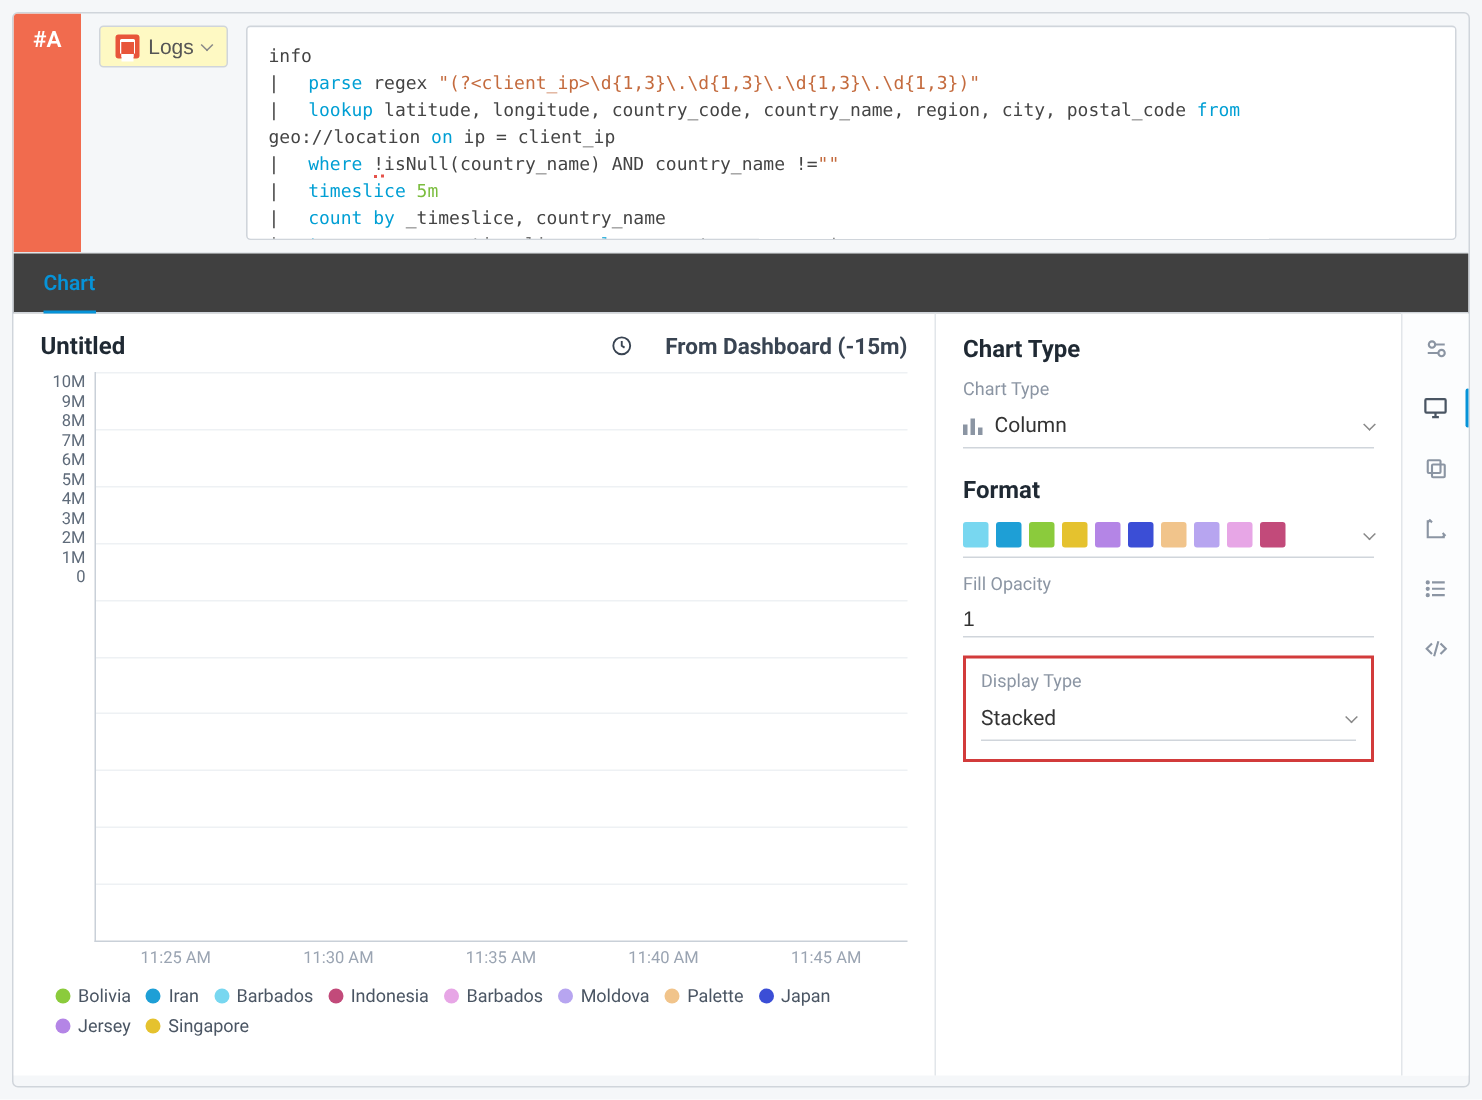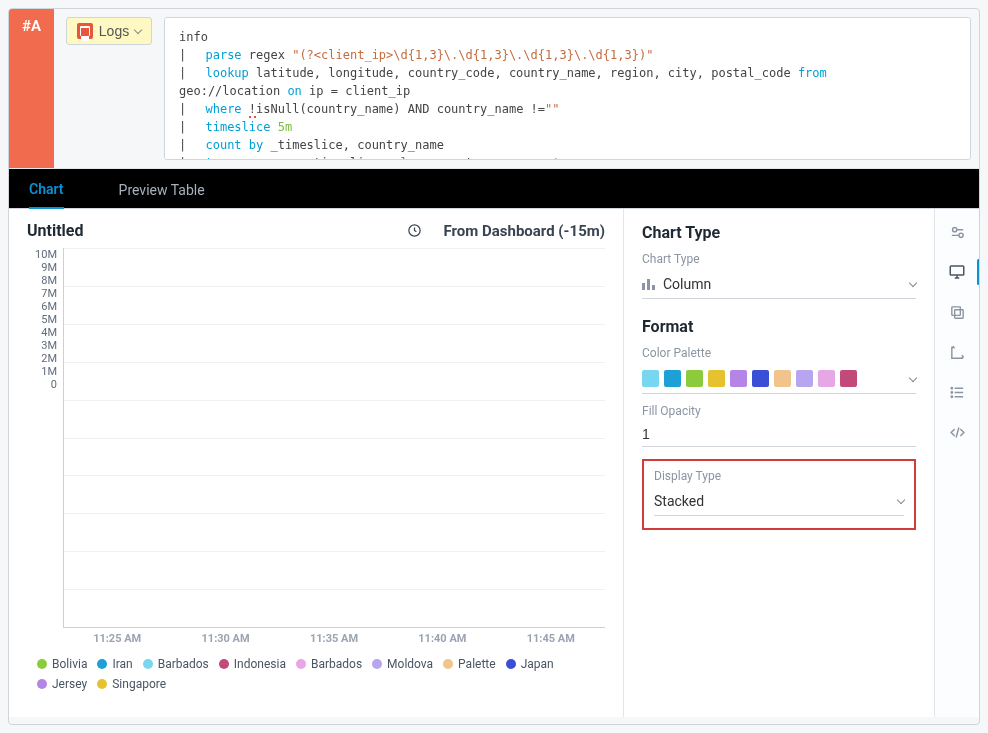--- a/index.html
+++ b/index.html
@@ -13,39 +13,39 @@
   .source-icon { width:16px; height:16px; background:#e8553a; border-radius:2px; display:flex; align-items:center; justify-content:center; }
   .source-icon::after { content:""; display:block; width:8px; height:8px; border:1.5px solid #fff; border-top:2px solid #fff; border-radius:1px; border-bottom:none; box-shadow:0 3px 0 -1px #fff, 0 6px 0 -1px #fff; }
   .chev { border:solid #888; border-width:0 1.5px 1.5px 0; display:inline-block; padding:2.5px; transform:rotate(45deg); margin-bottom:2px; }
   .q-editor { flex:1; background:#fff; border:1px solid #d0d5db; border-radius:3px; margin:8px 8px 8px 0; padding:10px 14px; font-family:Menlo, Consolas, monospace; font-size:12px; line-height:1.5; color:#444; overflow:auto; white-space:pre; }
   .kw { color:#009fd4;padding-left:12px; }
   .str { color:#c46b3e; }
   .num { color:#7bbd3e; }
   .op { color:#009fd4; }
   .err { border-bottom:2px dotted #e5534b; }
 
-  .tabs-row { display:flex; align-items:flex-end; padding:0 20px; height:40px; border-bottom:1px solid #d0d5db; background:#000000;gap:25px; }
+  .tabs-row { display:flex; align-items:flex-end; padding:0 20px; height:40px; border-bottom:1px solid #d0d5db; background:#404040; }
   .tab { font-size:14px; padding:10px 0; margin-right:30px; color:#a7b0bb; cursor:pointer; }
   .tab.active { color:#0693d8; font-weight:600; border-bottom:2px solid #0693d8; margin-bottom:-1px; }
 
   .content { display:flex; height:508px; background:#fff; }
   .chart-area { flex:1; padding:10px 18px 10px 18px; position:relative; border-right:1px solid #e2e6ea; }
   .chart-header { display:flex; justify-content:space-between; align-items:center; padding:2px 0 8px 0; }
   .chart-title { font-size:16px; font-weight:700; color:#1f2933; }
   .chart-time { font-size:15px; font-weight:700; color:#394452; display:flex; align-items:center; gap:22px; }
 
   .chart-body { position:relative; height:380px; display:flex; }
   .y-axis { width:36px; display:flex; flex-direction:column; justify-content:flex-start; align-items:flex-end; padding-right:6px; font-size:11px; color:#5f6b7a; }
   .plot { flex:1; position:relative; border-left:1px solid #c9d0d8; border-bottom:1px solid #c9d0d8; }
   .grid-line { position:absolute; left:0; right:0; border-top:1px solid #eef1f4; }
   .bars { position:absolute; inset:0; display:flex; align-items:flex-end; justify-content:space-around; padding:0 4px; }
   .bar-slot { width:20%; display:flex; justify-content:center; align-items:flex-end; height:100%; }
   .bar { width:70%; display:flex; flex-direction:column-reverse; }
   .seg { width:100%; }
-  .x-axis { display:flex; margin-left:36px; margin-top:4px; font-size:11px; color:#9aa4b2;font-weight:bold; }
+  .x-axis { display:flex; margin-left:36px; margin-top:4px; font-size:11px; color:#9aa4b2; }
   .x-axis > div { width:20%; text-align:center; }
 
   .legend { margin-left:10px; margin-top:12px; display:flex; flex-wrap:wrap; gap:6px 10px; font-size:12px; color:#4a5563; }
   .legend-item { display:flex; align-items:center; gap:5px; }
   .swatch { width:10px; height:10px; border-radius:50%; }
 
   .side-panel { width:310px; padding:14px 18px; font-size:14px; color:#1f2933; }
   .sp-head { font-size:16px; font-weight:700; margin-bottom:6px; }
   .sp-label { font-size:12px; color:#8b95a3; margin-top:10px; margin-bottom:4px; }
   .sp-select { display:flex; align-items:center; justify-content:space-between; border-bottom:1px solid #d0d5db; padding:6px 0; font-size:14px; color:#333; }
@@ -82,21 +82,20 @@
 | <span class="kw">lookup</span> latitude, longitude, country_code, country_name, region, city, postal_code <span class="op">from</span>
 geo://location <span class="op">on</span> ip = client_ip
 | <span class="kw">where</span> <span class="err">!</span>isNull(country_name) AND country_name !=<span class="str">""</span>
 | <span class="kw">timeslice</span> <span class="num">5m</span>
 | <span class="kw">count</span> <span class="op">by</span> _timeslice, country_name
 | <span class="kw">transpose</span> <span class="op">row</span> _timeslice <span class="op">column</span> country_name <span class="op">as</span> *</div>
   </div>
 
   <div class="tabs-row">
     <div class="tab active">Chart</div>
-    <div class="tab">Preview Table</div>
   </div>
 
   <div class="content">
 
     <div class="chart-area">
       <div class="chart-header">
         <div class="chart-title">Untitled</div>
         <div class="chart-time">
           <svg width="15" height="15" viewBox="0 0 24 24" fill="none" stroke="#394452" stroke-width="2">
               <circle cx="12" cy="12" r="9"></circle>
@@ -229,21 +228,20 @@
             <span style="height:7px"></span>
               <span style="height:11px"></span>
               <span style="height:5px"></span>
           </span>
           <span>Column</span>
         </span>
         <span class="chev"></span>
       </div>
 
       <div class="sp-head" style="margin-top:18px">Format</div>
-      <div class="sp-label">Color Palette</div>
       <div class="sp-select" style="justify-content:space-between">
         <span class="palette" id="palette">
             <span class="c" style="background: rgb(120, 215, 240);"></span>
             <span class="c" style="background: rgb(30, 159, 214);"></span>
             <span class="c" style="background: rgb(139, 203, 60);"></span>
             <span class="c" style="background: rgb(229, 194, 46);"></span>
             <span class="c" style="background: rgb(180, 133, 230);"></span>
             <span class="c" style="background: rgb(59, 78, 214);"></span>
             <span class="c" style="background: rgb(241, 196, 139);"></span>
             <span class="c" style="background: rgb(183, 165, 240);"></span>

